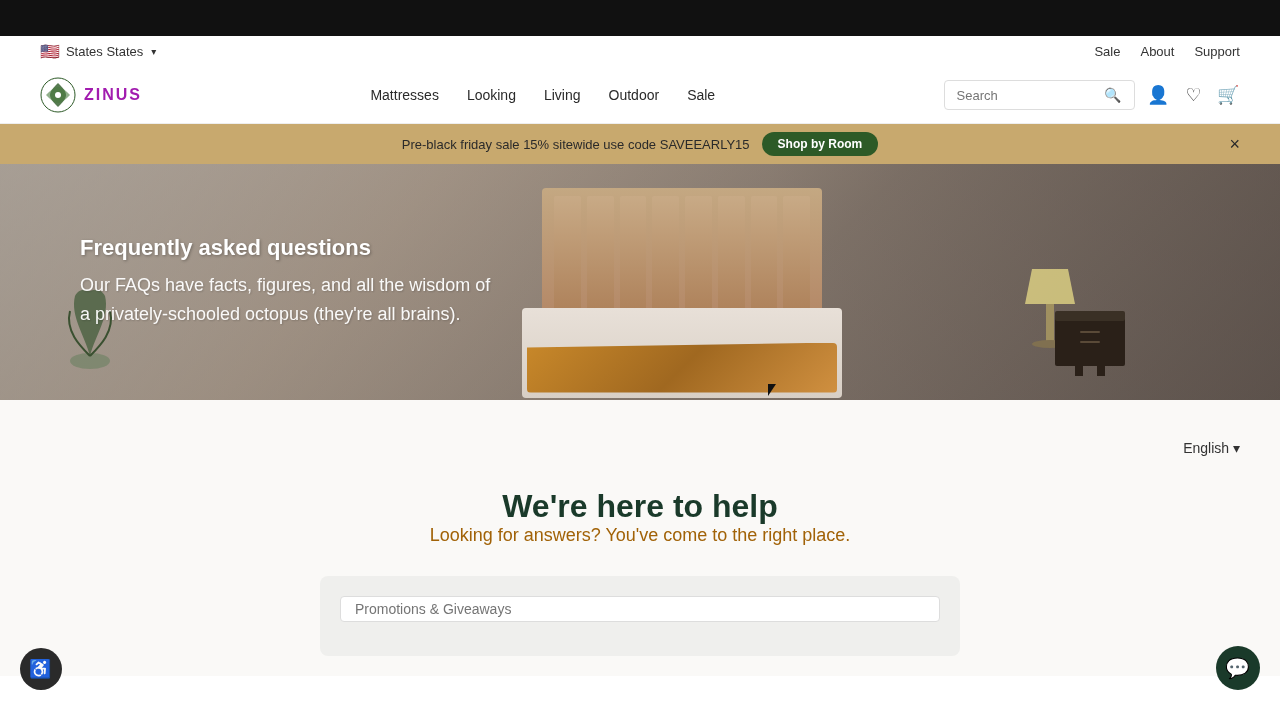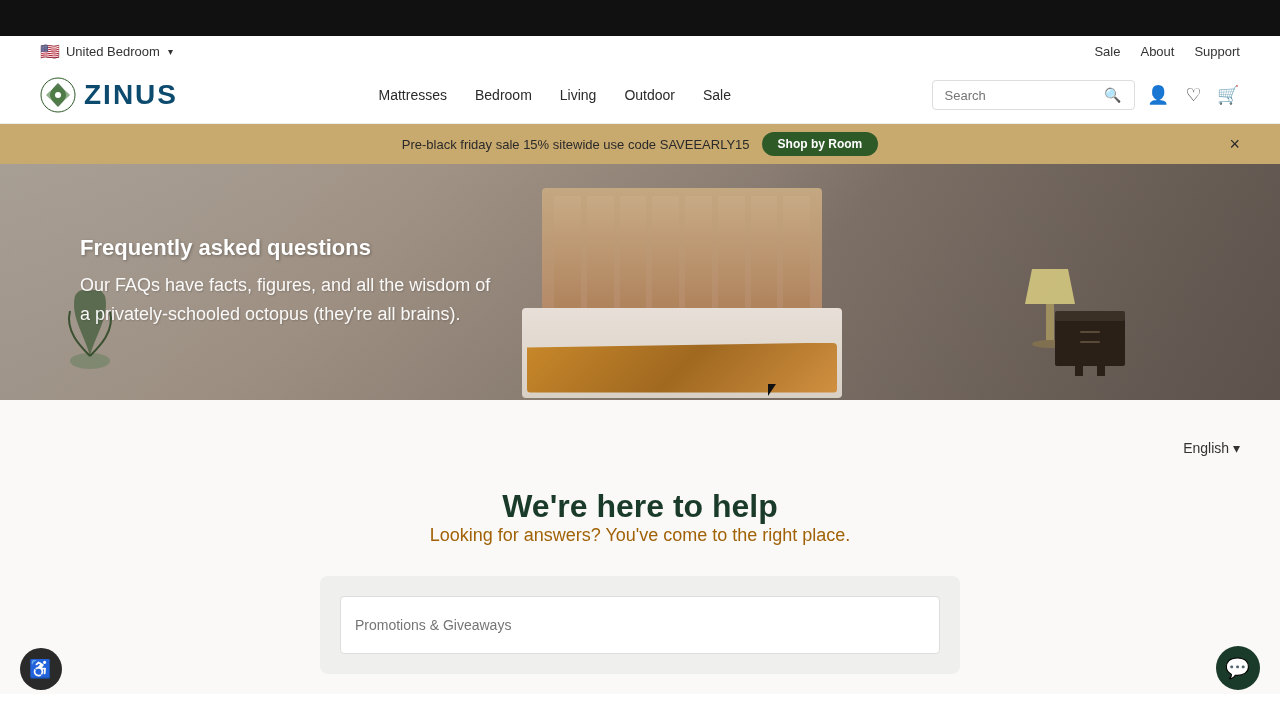--- a/index.html
+++ b/index.html
@@ -20,27 +20,27 @@
     .utility-nav-right { display: flex; gap: 20px; }
     .utility-nav-right a { text-decoration: none; color: #333; font-size: 13px; }
 
     
     .main-nav {
       display: flex; align-items: center; justify-content: space-between;
       padding: 10px 40px; background: #fff; border-bottom: 1px solid #eee;
     }
     .logo { display: flex; align-items: center; gap: 8px; text-decoration: none; }
     .logo-icon { width: 36px; height: 36px; }
-    .logo-text { font-size: 28px; font-weight: 700; letter-spacing: 2px; color: #0c4a6e; text-transform: uppercase; }
+    .logo-text { font-size: 16px; font-weight: 700; letter-spacing: 2px; color: #a21caf; text-transform: uppercase; }
     .nav-links { display: flex; gap: 28px; align-items: flex-start; }
     .nav-links a { text-decoration: none; color: #2a2a2a; font-size: 14px; font-weight: 500; }
     .nav-search { display: flex; align-items: center; gap: 12px; }
     .search-box {
       display: flex; align-items: center; border: 1px solid #ddd; border-radius: 4px;
-      padding: 6px 12px; gap: 20px; background: #fff;
+      padding: 6px 12px; gap: 8px; background: #fff;
     }
     .search-box input {
       border: none; outline: none; font-size: 13px; color: #555; background: transparent; width: 140px;
     }
     .nav-icons { display: flex; align-items: center; gap: 16px; }
     .nav-icon { cursor: pointer; color: #333; font-size: 18px; }
 
     
     .promo-banner {
       background: #c8a96e; display: flex; align-items: center; justify-content: center;
@@ -130,21 +130,21 @@
       font-size: 32px; font-weight: 700; color: #1a3a2a; 
     }
     .faq-hero-text p { font-size: 18px; color: #a16207; }
 
     
     .faq-card {
       background: #efefed; border-radius: 8px; max-width: 640px; margin: 0 auto;
       padding: 20px; min-height: 80px;
     }
     .faq-search-input {
-      width: 100%; padding: 20px 14px; border: 1px solid #ddd; border-radius: 4px;
+      width: 100%; padding: 4px 14px; border: 1px solid #ddd; border-radius: 4px;
       font-size: 14px; color: #555; outline: none; background: #fff;
     }
 
     
     .accessibility-btn {
       position: fixed; bottom: 30px; left: 20px;
       width: 42px; height: 42px; border-radius: 50%;
       background: #2a2a2a; border: none; cursor: pointer;
       display: flex; align-items: center; justify-content: center;
       color: #fff; font-size: 18px;
@@ -173,21 +173,21 @@
     .chevron-down { font-size: 10px; margin-left: 2px; }
   </style>
 </head>
 <body>
 
 <div class="black-bar-top"></div>
 
 <div class="utility-nav">
   <div class="utility-nav-left">
     <span class="flag">🇺🇸</span>
-    <span>United Bedroom</span>
+    <span>States States</span>
     <span class="chevron-down">▾</span>
   </div>
   <div class="utility-nav-right">
     <a href="#">Sale</a>
     <a href="#">About</a>
     <a href="#">Support</a>
   </div>
 </div>
 
 <nav class="main-nav">
@@ -197,21 +197,21 @@
       <circle cx="18" cy="18" r="17" fill="none" stroke="#2d5a27" stroke-width="1"></circle>
       <path d="M18 6 C14 10 10 14 10 18 C10 22 14 26 18 30 C22 26 26 22 26 18 C26 14 22 10 18 6Z" fill="#2d5a27" opacity="0.8"></path>
       <path d="M6 18 C10 14 14 10 18 10 C22 10 26 14 30 18 C26 22 22 26 18 26 C14 26 10 22 6 18Z" fill="#4a7c40" opacity="0.6"></path>
       <circle cx="18" cy="18" r="3" fill="#fff"></circle>
     </svg>
     <span class="logo-text">ZINUS</span>
   </a>
 
   <div class="nav-links">
     <a href="#">Mattresses</a>
-    <a href="#">Bedroom</a>
+    <a href="#">Looking</a>
     <a href="#">Living</a>
     <a href="#">Outdoor</a>
     <a href="#">Sale</a>
   </div>
 
   <div class="nav-search">
     <div class="search-box">
       <input type="text" placeholder="Search" style="">
       <span style="color:#888; font-size:14px;">🔍</span>
     </div>

